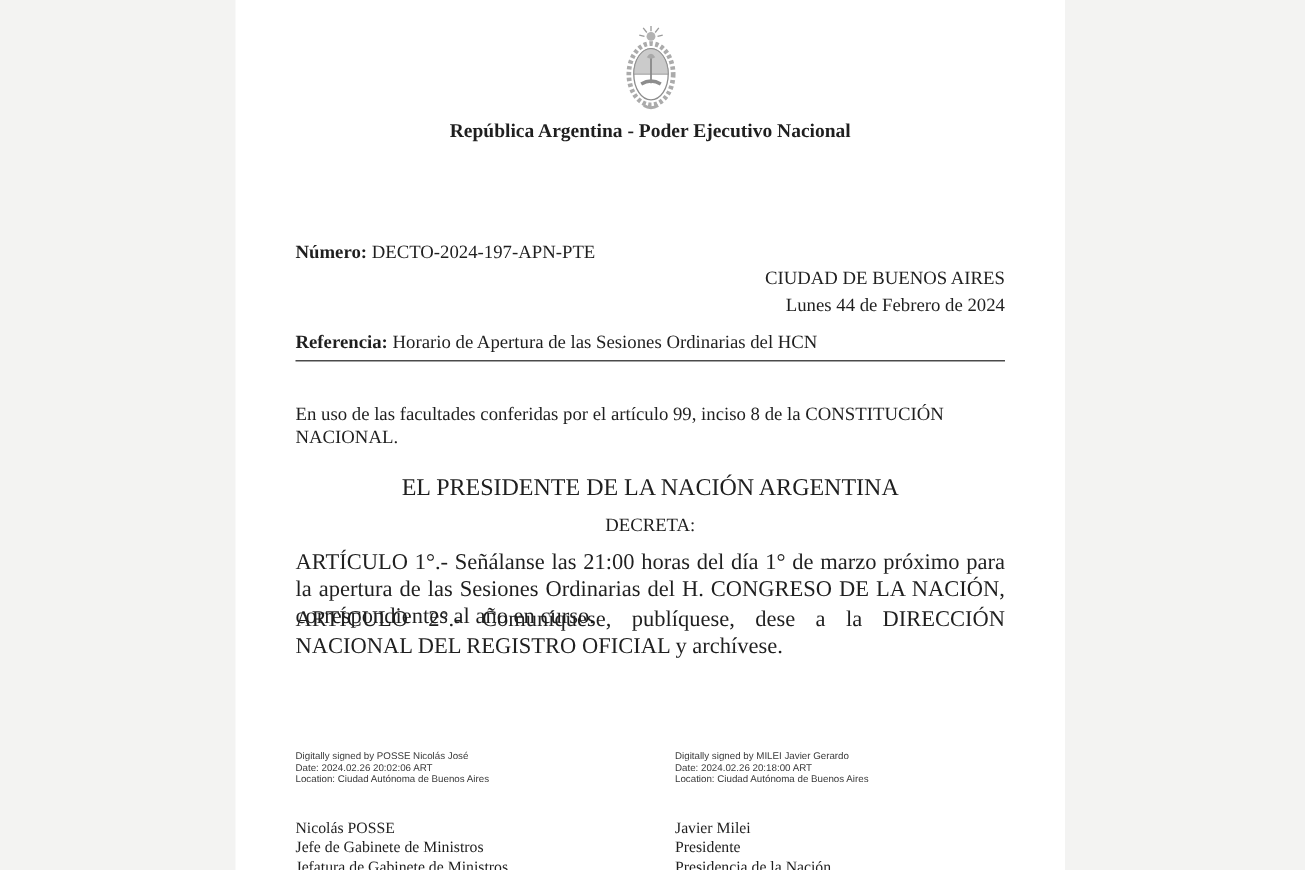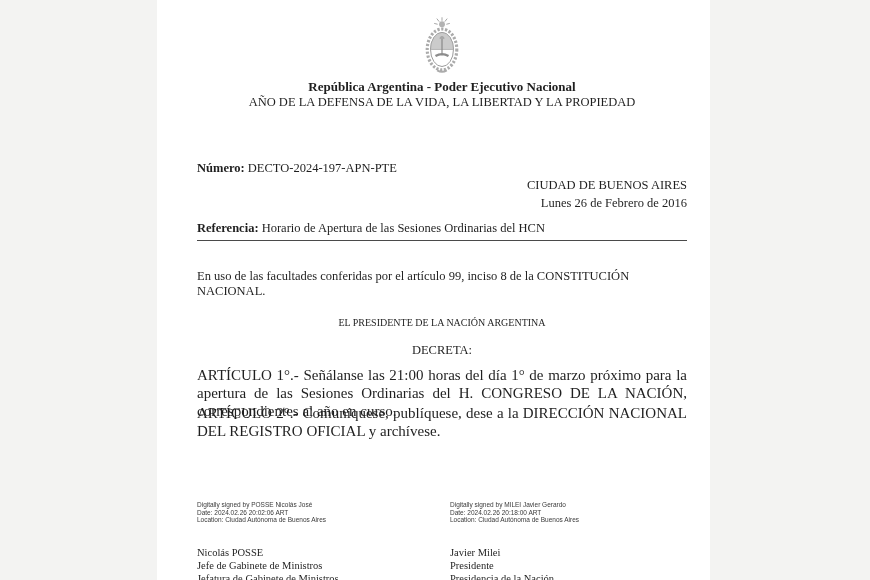--- a/index.html
+++ b/index.html
@@ -10,37 +10,37 @@
     font-family: "Liberation Serif", "DejaVu Serif", serif;
     color: #1f1f1f;
     overflow: hidden;
   }
   .page {
     position: absolute;
     left: 157px; top: 0;
     width: 553px; height: 580px;
     background: #ffffff;
   }
-  .abs { position: absolute; left: 40px; right: 23px; }
+  .abs { position: absolute; left: 40px; right: 40px; }
   .center { text-align: center; }
   .right { text-align: right; }
   .bold { font-weight: bold; }
 
   .crest-wrap { top: 16px; text-align: center; }
   .org-line   { top: 79px;  font-size: 13px; font-weight: bold; }
   .motto      { top: 95px;  font-size: 12.5px; }
   .doctype    { top: 121px; font-size: 13px; font-weight: bold; }
 
   .number-line { top: 151px; font-size: 12.5px; margin-top: 10px; }
   .place-date  { top: 176px; font-size: 12.5px; line-height: 18px; }
   .reference   { top: 221px; font-size: 12.5px; }
   .rule        { top: 240px; border-top: 1px solid #4a4a4a; height: 0; }
 
   .intro     { top: 269px; font-size: 12.5px; }
-  .authority { top: 317px; font-size: 10px; }
+  .authority { top: 317px; font-size: 16px; }
   .decreta   { top: 343px; font-size: 12.5px; }
 
   .article { font-size: 15px; line-height: 18px; text-align: justify; }
   .article1 { top: 366px; }
   .article2 { top: 404px; }
 
   .sig-row { top: 501px; }
   .sig-block { position: absolute; top: 0; width: 230px; }
   .sig-left  { left: 0; }
   .sig-right { left: 253px; }
@@ -69,30 +69,29 @@
       <ellipse cx="23" cy="37" rx="13.2" ry="19.6" fill="#ffffff" stroke="#8d8d8d" stroke-width="1"></ellipse>
       <path d="M 9.8 37 a 13.2 19.6 0 0 1 26.4 0 z" fill="#cbcbcb" stroke="#8d8d8d" stroke-width="0.6"></path>
       <line x1="23" y1="22" x2="23" y2="44" stroke="#858585" stroke-width="1.3"></line>
       <path d="M19.8 24 q3.2 -5.2 6.4 0 q-3.2 2.2 -6.4 0" fill="#a8a8a8"></path>
       <path d="M15.5 44.5 q7.5 -4.5 15 0" stroke="#8d8d8d" stroke-width="2.6" fill="none"></path>
       <path d="M17.5 61 q5.5 3.4 11 0" stroke="#ababab" stroke-width="2.2" fill="none"></path>
     </svg>
   </div>
 
   <div class="abs org-line center">República Argentina - Poder Ejecutivo Nacional</div>
-  <div class="abs motto center">AÑO DE LA DEFENSA DE LA VIDA, LA LIBERTAD Y LA PROPIEDAD</div>
 
   <div class="abs number-line">
     <span class="bold">Número:</span>
     <span>DECTO-2024-197-APN-PTE</span>
   </div>
 
   <div class="abs place-date right">
     <div>CIUDAD DE BUENOS AIRES</div>
-    <div>Lunes 26 de Febrero de 2016</div>
+    <div>Lunes 44 de Febrero de 2024</div>
   </div>
 
   <div class="abs reference">
     <span class="bold">Referencia:</span>
     <span>Horario de Apertura de las Sesiones Ordinarias del HCN</span>
   </div>
 
   <div class="abs rule"></div>
 
   <div class="abs intro">En uso de las facultades conferidas por el artículo 99, inciso 8 de la CONSTITUCIÓN NACIONAL.</div>

